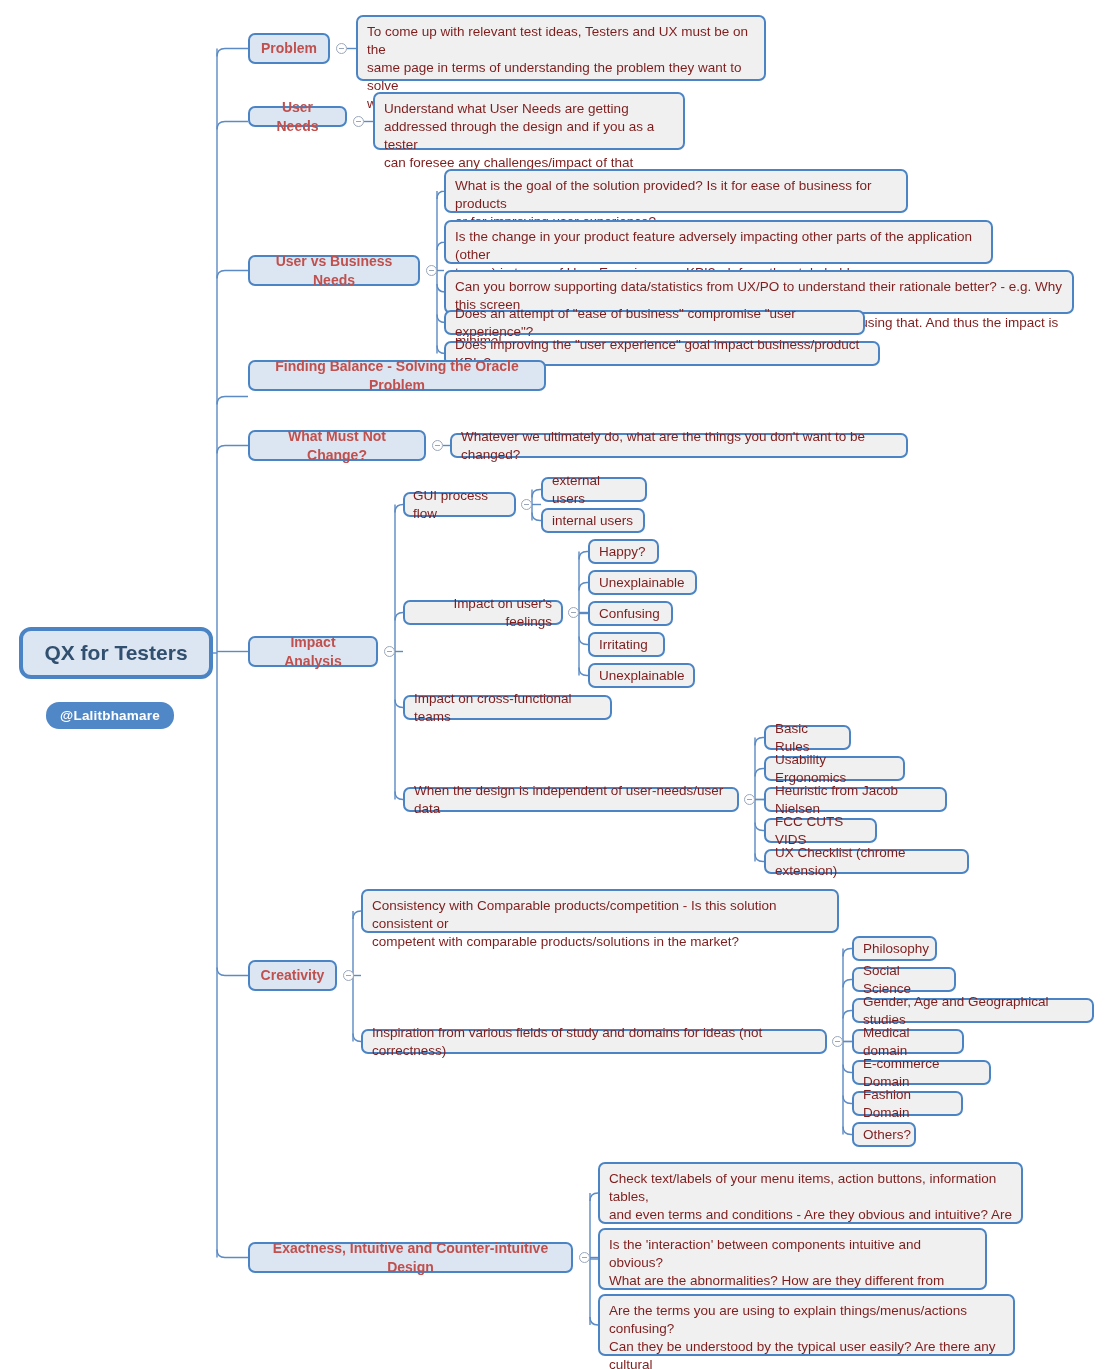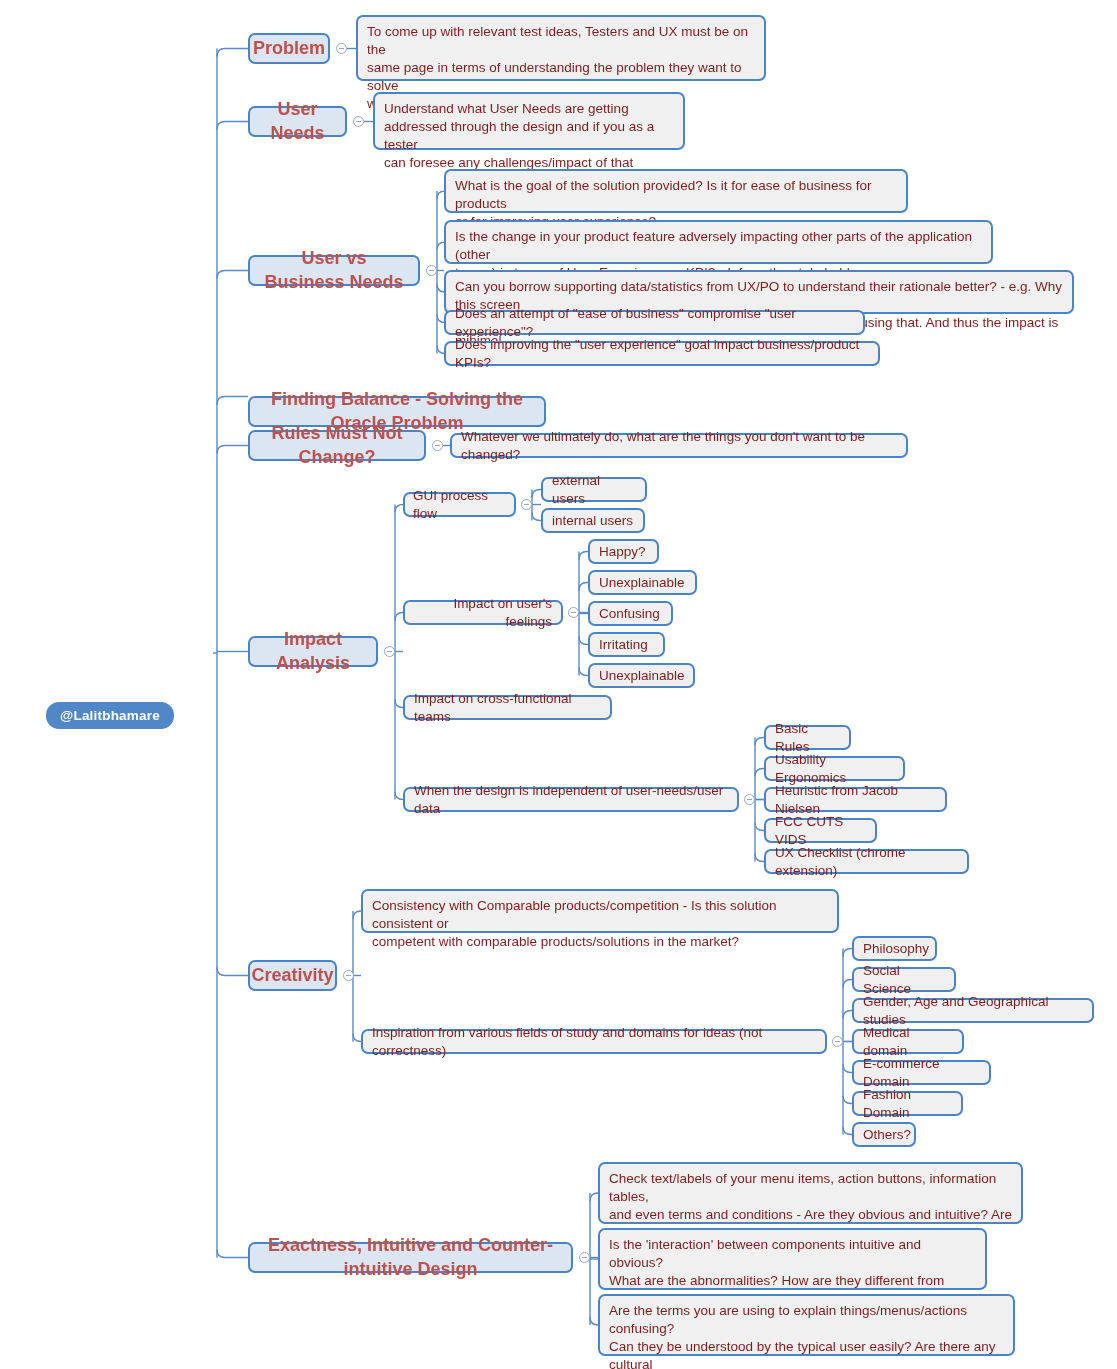--- a/index.html
+++ b/index.html
@@ -61,21 +61,21 @@
     align-items: center;
     justify-content: center;
     letter-spacing: .2px;
   }
 
   
   .node.branch {
     background: #dce5f2;
     border: 2px solid #4a84c4;
     color: #c0504d;
-    font-size: 18px;
+    font-size: 14px;
     font-weight: bold;
     padding: 0 12px;
     justify-content: center;
     text-align: center;
   }
 
   
   .node.leaf {
     background: #f0f0f0;
     border: 2px solid #4a84c4;
@@ -170,35 +170,38 @@
       <path d="M 843 1064.5 Q 843 1072.5 851 1072.5 H 852" fill="none" stroke="#5b8ac4" stroke-width="1.4"></path>
       <path d="M 843 1095.5 Q 843 1103.5 851 1103.5 H 852" fill="none" stroke="#5b8ac4" stroke-width="1.4"></path>
       <path d="M 843 1126.5 Q 843 1134.5 851 1134.5 H 852" fill="none" stroke="#5b8ac4" stroke-width="1.4"></path>
       <path d="M 590 1193 V 1325" fill="none" stroke="#5b8ac4" stroke-width="1.4"></path>
       <path d="M 590 1257.5 H 598" fill="none" stroke="#5b8ac4" stroke-width="1.4"></path>
       <path d="M 590 1201 Q 590 1193 598 1193 H 598" fill="none" stroke="#5b8ac4" stroke-width="1.4"></path>
       <path d="M 590 1259 H 598" fill="none" stroke="#5b8ac4" stroke-width="1.4"></path>
       <path d="M 590 1317 Q 590 1325 598 1325 H 598" fill="none" stroke="#5b8ac4" stroke-width="1.4"></path>
     </svg>
 
+  <div class="node root" style="left:19px; top:627px; width:194px; height:52px;">
+    <span>QX for Testers</span>
+  </div>
   <div class="badge" style="left:46px; top:702px; width:128px; height:27px;">
     <span>@Lalitbhamare</span>
   </div>
 
   <div class="node branch" style="left:248px; top:33px; width:82px; height:31px;">
     <span>Problem</span>
   </div>
   <div class="toggle" style="left:336px; top:43px;"></div>
   <div class="node leaf multiline" style="left:356px; top:15px; width:410px; height:66px;">
     <span>To come up with relevant test ideas, Testers and UX must be on the
 same page in terms of understanding the problem they want to solve
 with the proposed design</span>
   </div>
 
-  <div class="node branch" style="left:248px; top:106px; width:99px; height:31px;">
+  <div class="node branch" style="left:248px; top:106px; width:99px; height:21px;">
     <span>User Needs</span>
   </div>
   <div class="toggle" style="left:353px; top:116px;"></div>
   <div class="node leaf multiline" style="left:373px; top:92px; width:312px; height:58px;">
     <span> Understand what User Needs are getting
 addressed through the design and if you as a tester
 can foresee any challenges/impact of that</span>
   </div>
 
   <div class="node branch" style="left:248px; top:255px; width:172px; height:31px;">
@@ -217,26 +220,26 @@
     <span>Can you borrow supporting data/statistics from UX/PO to understand their rationale better? - e.g. Why this screen
 size and why not this? Because we have only so and so % of users using that. And thus the impact is minimal.</span>
   </div>
   <div class="node leaf" style="left:444px; top:310px; width:421px; height:25px;">
     <span>Does an attempt of "ease of business" compromise "user experience"?</span>
   </div>
   <div class="node leaf" style="left:444px; top:341px; width:436px; height:25px;">
     <span>Does improving the "user experience" goal impact business/product KPIs?</span>
   </div>
 
-  <div class="node branch" style="left:248px; top:396px; width:298px; height:31px;">
+  <div class="node branch" style="left:248px; top:360px; width:298px; height:31px;">
     <span>Finding Balance - Solving the Oracle Problem</span>
   </div>
 
   <div class="node branch" style="left:248px; top:430px; width:178px; height:31px;">
-    <span>Rules Must Not Change?</span>
+    <span>What Must Not Change?</span>
   </div>
   <div class="toggle" style="left:432px; top:440px;"></div>
   <div class="node leaf" style="left:450px; top:433px; width:458px; height:25px;">
     <span>Whatever we ultimately do, what are the things you don't want to be changed?</span>
   </div>
 
   <div class="node branch" style="left:248px; top:636px; width:130px; height:31px;">
     <span>Impact Analysis</span>
   </div>
   <div class="toggle" style="left:384px; top:646px;"></div>

